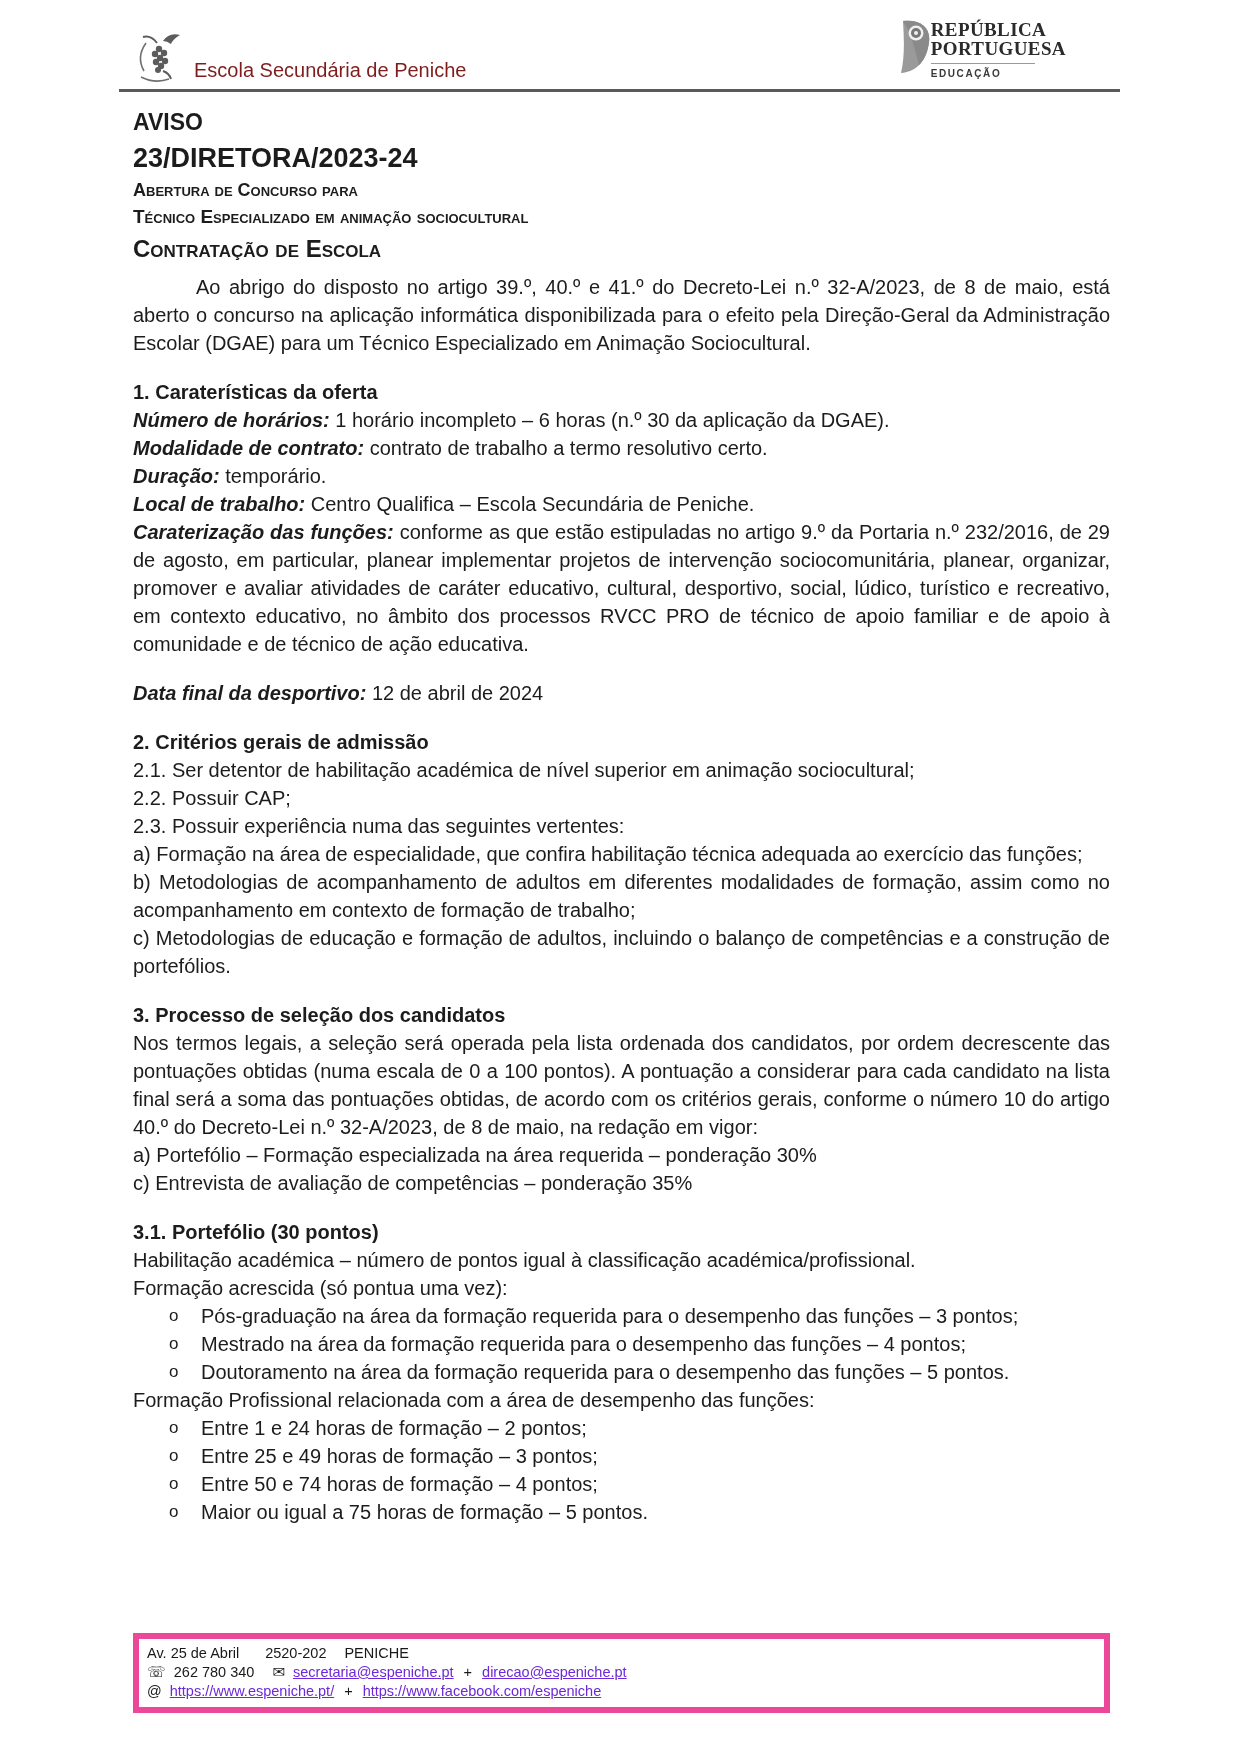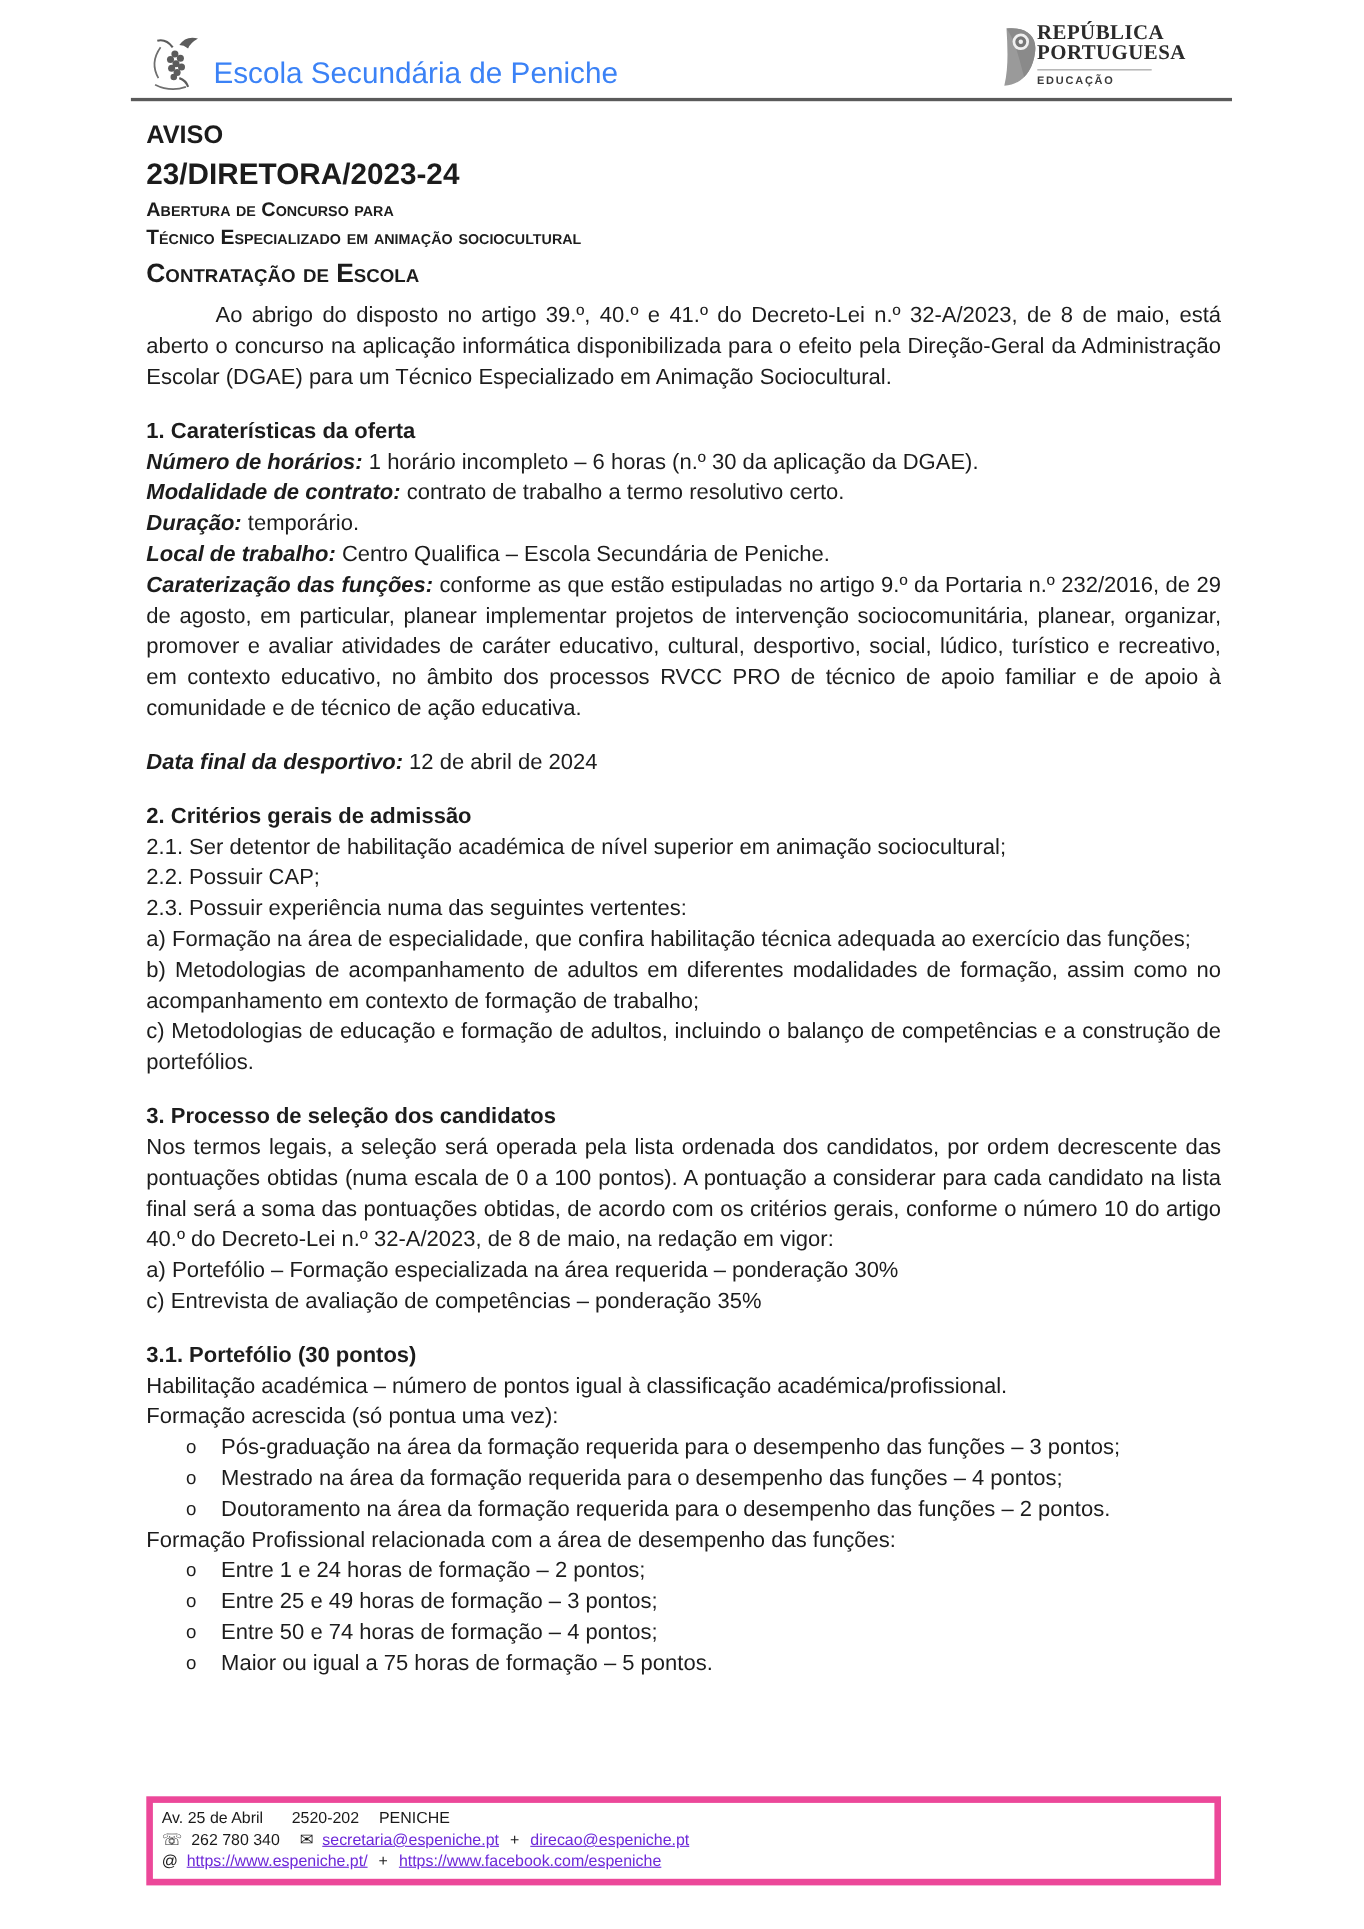--- a/index.html
+++ b/index.html
@@ -4,22 +4,22 @@
 <style>
   *{box-sizing:border-box}
   html,body{margin:0;padding:0;background:#ececec}
   .page{width:1240px;height:1754px;margin:0 auto;background:#fff;position:relative;
         font-family:"Liberation Sans",sans-serif;color:#1c1c1c;
         padding:16px 130px 0 133px;overflow:hidden}
 
   
   .hdr{display:flex;justify-content:space-between;align-items:flex-end}
   .hdr-left{display:flex;align-items:flex-end;gap:7px}
-  .school-name{font-size:27px;padding-bottom:3px;color:#3b82f6}
-  .hdr-right{display:flex;align-items:flex-end;gap:0;margin-right:32px;padding-top:4px;padding-bottom:6px}
+  .school-name{font-size:20px;padding-bottom:3px;color:#7f1d1d}
+  .hdr-right{display:flex;align-items:flex-start;gap:0;margin-right:44px;padding-top:4px;padding-bottom:6px}
   .gov-text{display:flex;flex-direction:column}
   .gov-line{font-family:"Liberation Serif",serif;font-weight:700;font-size:19px;line-height:19px;letter-spacing:.4px;color:#2b2b2b}
   .gov-div{border-top:1px solid #9a9a9a;margin:5px 0 4px;width:104px}
   .gov-sub{font-size:10px;font-weight:700;letter-spacing:1.6px;color:#3a3a3a}
   .rule{border:none;border-top:3px solid #5a5a5a;margin:4px -10px 0 -14px}
 
   
   .title{}
   .t-aviso{font-size:23px;font-weight:700;margin-top:14px;line-height:32px}
   .t-num{font-size:27px;font-weight:700;line-height:40px}
@@ -141,21 +141,21 @@
       <div class="bullet">
           <span class="mk">o</span>
           <span class="bt">Pós-graduação na área da formação requerida para o desempenho das funções – 3 pontos;</span>
         </div>
       <div class="bullet">
           <span class="mk">o</span>
           <span class="bt">Mestrado na área da formação requerida para o desempenho das funções – 4 pontos;</span>
         </div>
       <div class="bullet">
           <span class="mk">o</span>
-          <span class="bt">Doutoramento na área da formação requerida para o desempenho das funções – 2 pontos.</span>
+          <span class="bt">Doutoramento na área da formação requerida para o desempenho das funções – 5 pontos.</span>
         </div>
       <p>Formação Profissional relacionada com a área de desempenho das funções:</p>
       <div class="bullet">
           <span class="mk">o</span>
           <span class="bt">Entre 1 e 24 horas de formação – 2 pontos;</span>
         </div>
       <div class="bullet">
           <span class="mk">o</span>
           <span class="bt">Entre 25 e 49 horas de formação – 3 pontos;</span>
         </div>

